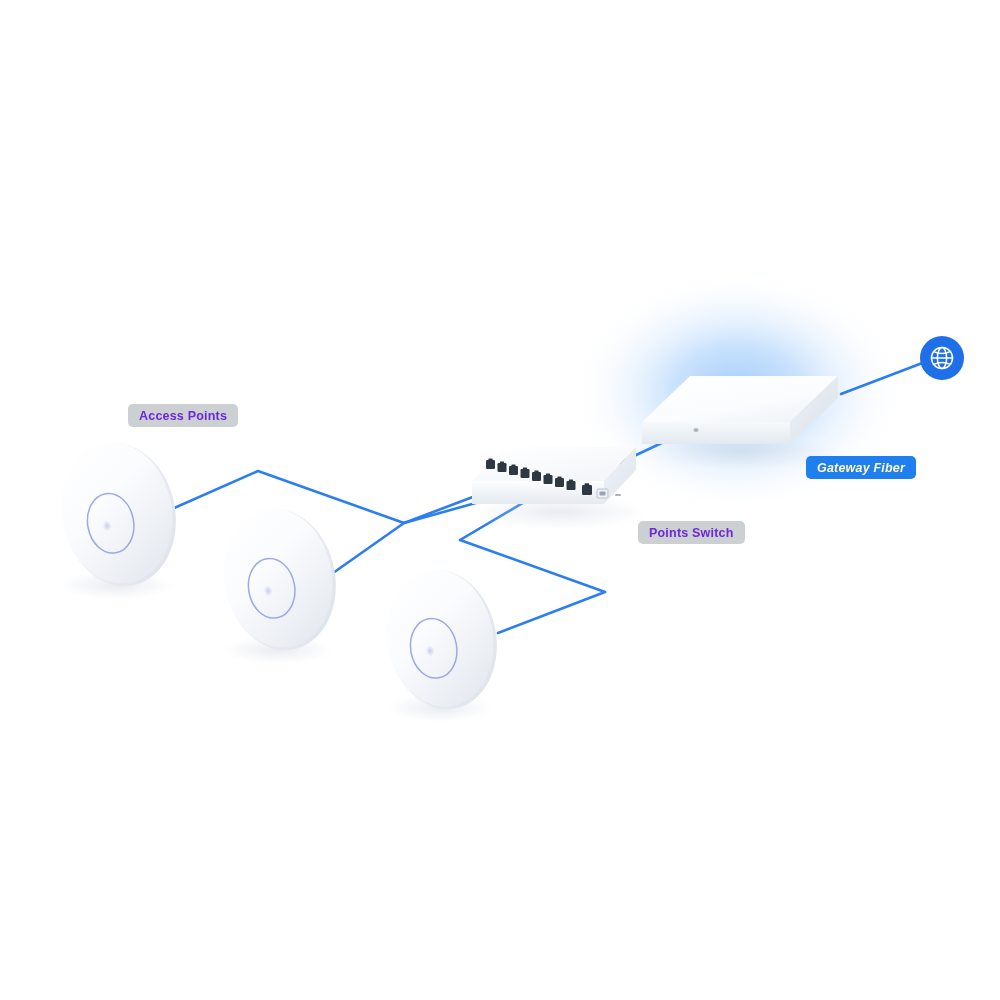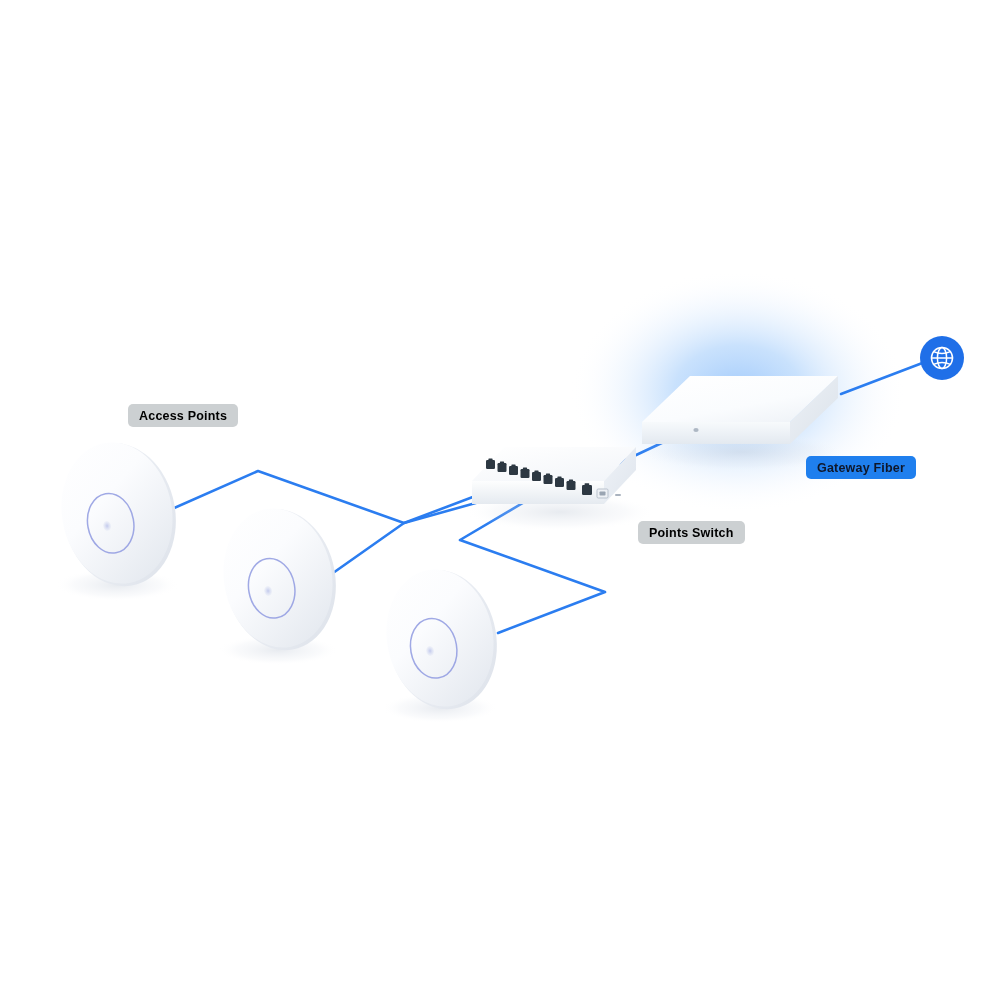--- a/index.html
+++ b/index.html
@@ -36,25 +36,26 @@
     border-radius: 5px;
     font-size: 12.5px;
     font-weight: bold;
     letter-spacing: 0.2px;
     color: #ffffff;
     white-space: nowrap;
     box-sizing: border-box;
   }
   .badge-muted {
     background: #ccd0d2;
-    color: #000000;
+    color: #6d28d9;
   }
   .badge-active {
     background: #1f7fee;
-    color: #0f172a;
+    color: #fef9c3;
+    font-style: italic;
   }
   #badge-access-points { left: 128px; top: 404px; }
   #badge-utility-switch { left: 638px; top: 521px; }
   #badge-gateway-fiber { left: 806px; top: 456px; }
 </style>
 </head>
 <body>
 
 <div id="topology-canvas">
 

